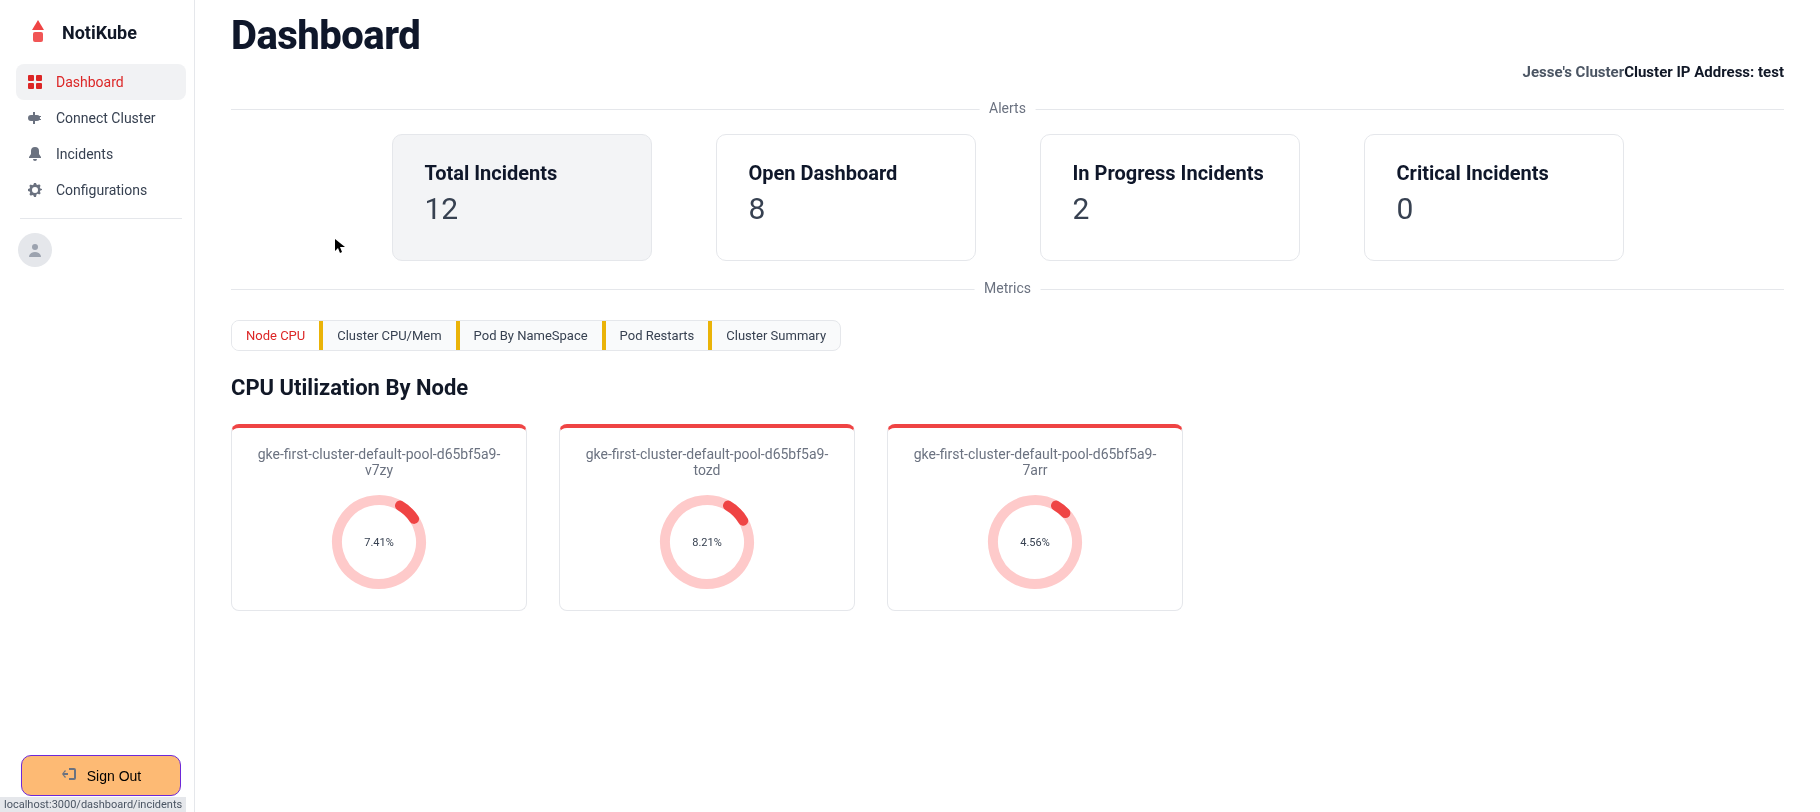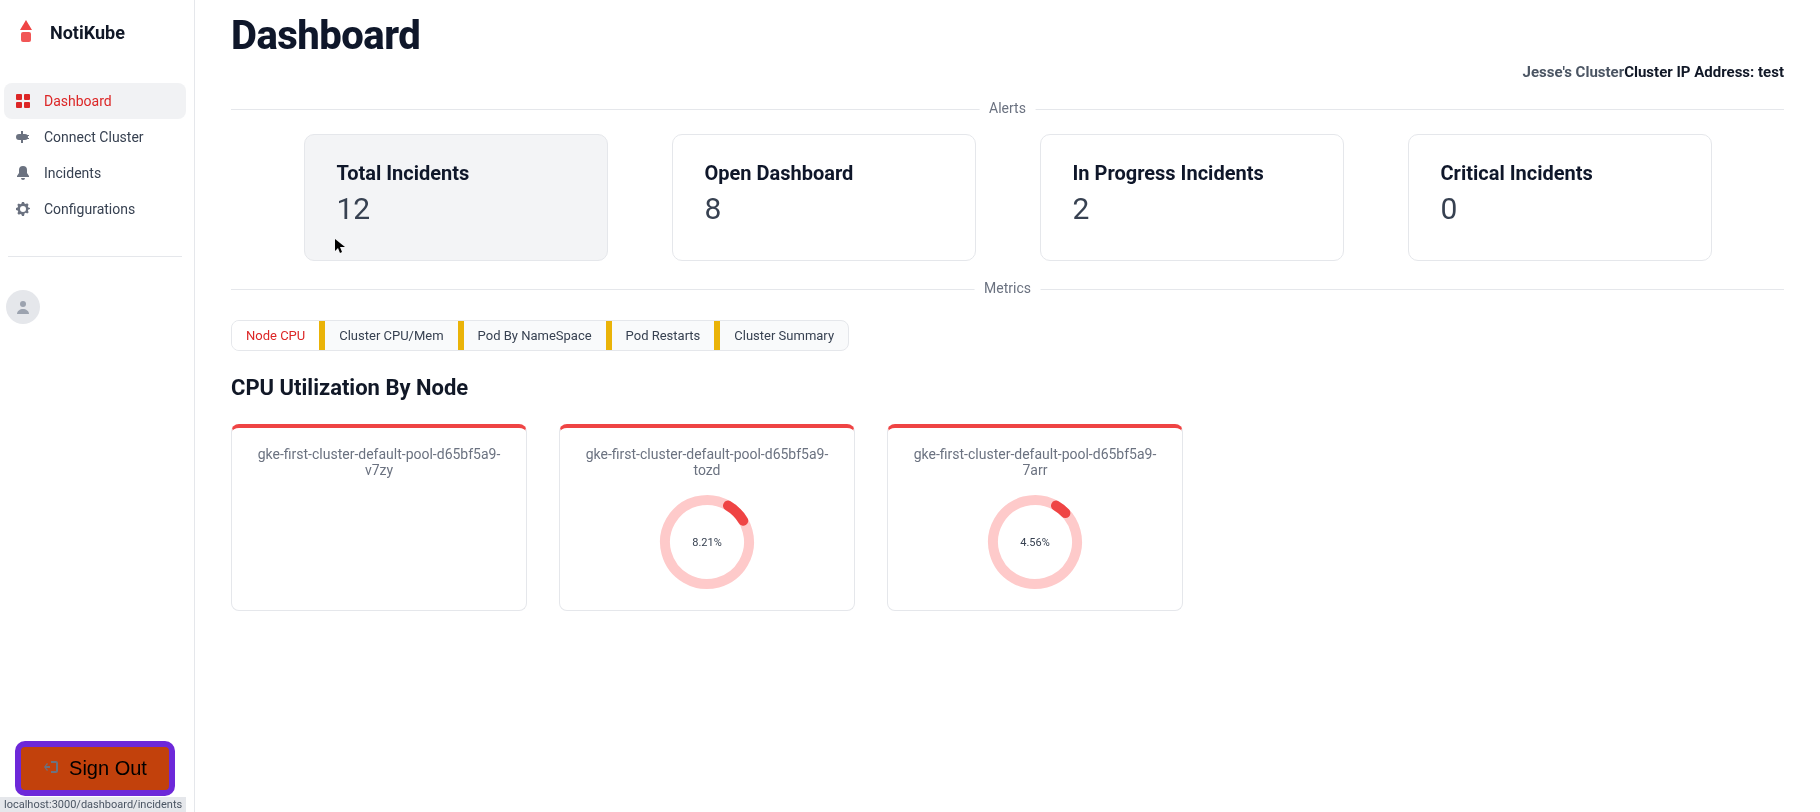--- a/index.html
+++ b/index.html
@@ -1,51 +1,51 @@
 <!DOCTYPE html>
 <html><head>
   <meta charset="utf-8">
   <style>
     * { box-sizing: border-box; margin: 0; padding: 0; }
     body { font-family: -apple-system, BlinkMacSystemFont, "Segoe UI", Roboto, sans-serif; background: #ffffff; color: #111827; display: flex; height: 812px; width: 1820px; overflow: hidden; }
     
     
-    .sidebar { width: 195px; border-right: 1px solid #e5e7eb; display: flex; flex-direction: column; padding: 8px 8px 16px 4px; gap: 19px; }
+    .sidebar { width: 195px; border-right: 1px solid #e5e7eb; display: flex; flex-direction: column; padding: 8px 8px 16px 16px; }
     .brand { display: flex; align-items: center; gap: 10px; padding: 10px 8px 18px 8px; }
     .brand-logo { width: 28px; height: 28px; display: flex; align-items: center; justify-content: center; }
     .brand-name { font-weight: 700; font-size: 18px; color: #111827; }
     .nav-list { display: flex; flex-direction: column; gap: 0px; }
     .nav-item { display: flex; align-items: center; gap: 12px; padding: 9px 10px; border-radius: 8px; cursor: pointer; font-size: 14px; color: #374151; }
     .nav-item.active { background: #f1f2f4; color: #dc2626; }
     .nav-item .nav-icon { width: 18px; height: 18px; display: flex; align-items: center; justify-content: center; flex-shrink: 0; color: #6b7280; }
     .nav-item.active .nav-icon { color: #dc2626; }
     .nav-divider { border: none; border-top: 1px solid #e5e7eb; margin: 10px 4px; }
     .avatar { width: 34px; height: 34px; border-radius: 50%; background: #e5e7eb; display: flex; align-items: center; justify-content: center; margin: 4px 0 0 2px; }
     .sidebar-spacer { flex: 1; }
-    .signout { border: 6px solid #6d28d9; border-radius: 10px; padding: 10px 16px; display: flex; align-items: center; justify-content: center; gap: 10px; font-size: 20px; background: #c2410c; cursor: pointer; width: 160px; align-self: center; }
+    .signout { border: 1px solid #6d28d9; border-radius: 10px; padding: 10px 16px; display: flex; align-items: center; justify-content: center; gap: 10px; font-size: 14px; background: #fdba74; cursor: pointer; width: 160px; align-self: center; }
     .status-bar { font-size: 11px; color: #4b5563; background: #e5e7eb; padding: 1px 4px; position: absolute; bottom: 0; left: 0; }
 
     
     .main { flex: 1; padding: 12px 36px 24px 36px; overflow-y: auto; }
     .page-title { font-size: 40px; font-weight: 800; color: #0f172a; letter-spacing: -0.5px; }
     .subtext-row { display: flex; justify-content: flex-end; align-items: center; margin-top: 4px; font-weight: bold; }
     .sub-cluster { font-size: 15px; color: #4b5563; }
     .ip-label { font-size: 15px; color: #111827; }
 
     .section-divider { position: relative; margin: 28px 0 24px 0; border: none; border-top: 1px solid #e5e7eb; }
     .section-label { position: absolute; left: 50%; top: -10px; transform: translateX(-50%); background: #fff; padding: 0 10px; font-size: 14px; color: #6b7280; }
 
     .cards { display: flex; gap: 64px; justify-content: center; padding: 0 20px; }
-    .card { width: 304px; border: 1px solid #e5e7eb; border-radius: 10px; padding: 26px 32px 34px 32px; }
+    .card { width: 260px; border: 1px solid #e5e7eb; border-radius: 10px; padding: 26px 32px 34px 32px; }
     .card.highlight { background: #f3f4f6; border-color: #e5e7eb; }
     .card-title { font-size: 20px; font-weight: 700; color: #0f172a; }
     .card-value { font-size: 30px; color: #374151; margin-top: 6px; }
 
     .tabs { display: inline-flex; border: 1px solid #e5e7eb; border-radius: 8px; overflow: hidden; background: #f9fafb; margin-top: 6px; }
-    .tab { padding: 7px 14px; font-size: 13px; color: #374151; cursor: pointer; border-right: 6px solid #eab308; }
+    .tab { padding: 7px 14px; font-size: 13px; color: #374151; cursor: pointer; border-right: 4px solid #eab308; }
     .tab:last-child { border-right: none; }
     .tab.active { background: #ffffff; color: #dc2626; }
 
     .metrics-title { font-size: 22px; margin-top: 24px; color: #111827; }
 
     .node-cards { display: flex; gap: 32px; margin-top: 24px; }
     .node-card { width: 296px; border: 1px solid #e5e7eb; border-radius: 8px; border-top: 4px solid #ef4444; padding: 18px; display: flex; flex-direction: column; align-items: center; gap: 14px; }
     .node-name { font-size: 14px; color: #6b7280; text-align: center; }
     .donut { position: relative; width: 100px; height: 100px; }
     .donut svg { transform: rotate(-60deg); }
@@ -164,20 +164,27 @@
     <div class="tab">Pod By NameSpace</div>
     <div class="tab">Pod Restarts</div>
     <div class="tab">Cluster Summary</div>
   </div>
 
   <h3 class="metrics-title">CPU Utilization By Node</h3>
 
   <div class="node-cards">
     <div class="node-card">
       <div class="node-name">gke-first-cluster-default-pool-d65bf5a9-v7zy</div>
+      <div class="donut">
+        <svg width="100" height="100" viewBox="0 0 100 100">
+          <circle class="bg" cx="50" cy="50" r="42" fill="none" stroke-width="10"></circle>
+          <circle class="fg" cx="50" cy="50" r="42" fill="none" stroke-width="10" stroke-dasharray="263.9" stroke-dashoffset="244.35"></circle>
+        </svg>
+        <div class="donut-label">7.41%</div>
+      </div>
     </div>
     <div class="node-card">
       <div class="node-name">gke-first-cluster-default-pool-d65bf5a9-tozd</div>
       <div class="donut">
         <svg width="100" height="100" viewBox="0 0 100 100">
           <circle class="bg" cx="50" cy="50" r="42" fill="none" stroke-width="10"></circle>
           <circle class="fg" cx="50" cy="50" r="42" fill="none" stroke-width="10" stroke-dasharray="263.9" stroke-dashoffset="242.23"></circle>
         </svg>
         <div class="donut-label">8.21%</div>
       </div>

